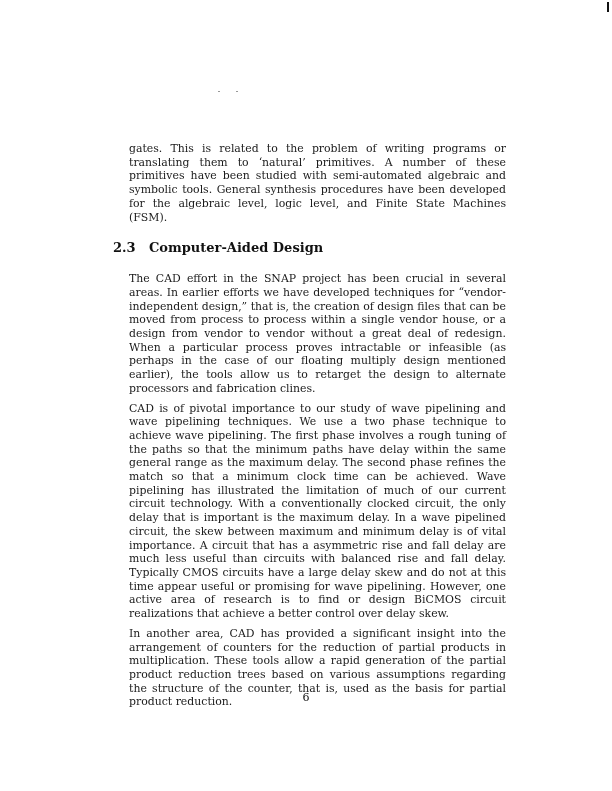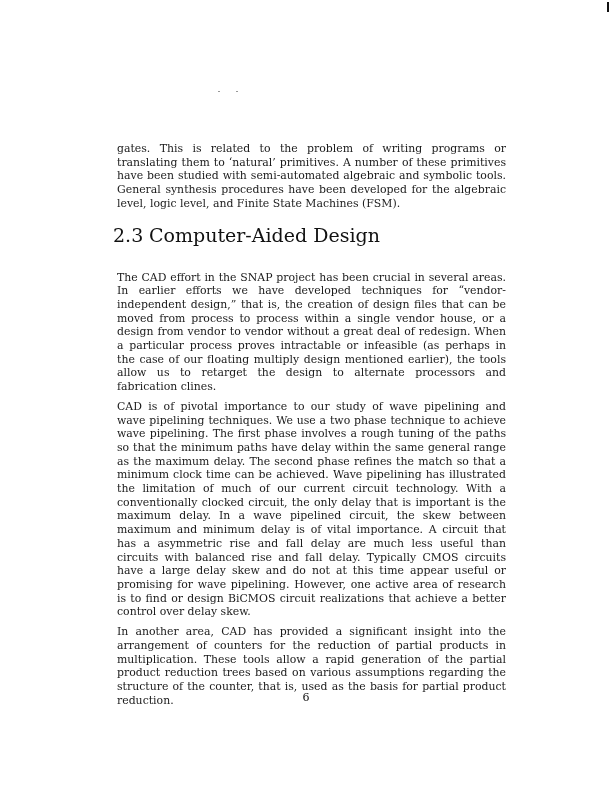--- a/index.html
+++ b/index.html
@@ -7,25 +7,25 @@
     .page {
       position: absolute; left: 0; top: 0; width: 612px; height: 791px;
       background: #ffffff;
     }
     .content {
       position: absolute; left: 113px; top: 142px; width: 393px;
       font-family: "DejaVu Serif", "Liberation Serif", serif;
       font-size: 10.9px; line-height: 13.7px; color: #1a1a1a;
       text-align: justify;
     }
-    .para { margin: 0 0 6px 4px; }
+    .para { margin: 0 0 6px 16px; }
     .heading {
       font-family: "DejaVu Serif", "Liberation Serif", serif;
-      font-weight: normal; font-size: 19px; color: #111;
-      margin: 16px 0 28px 0; line-height: 16px;
+      font-weight: bold; font-size: 13px; color: #111;
+      margin: 16px 0 16px 0; line-height: 16px;
     }
     .heading .num { display: inline-block; width: 36px; }
     .page-number {
       position: absolute; left: 0; width: 612px; top: 691px;
       text-align: center;
       font-family: "DejaVu Serif", "Liberation Serif", serif;
       font-size: 11px; color: #111;
     }
     .edge-mark { position: absolute; background: #111; }
     .speck { position: absolute; background: #999; width: 2px; height: 1px; }

